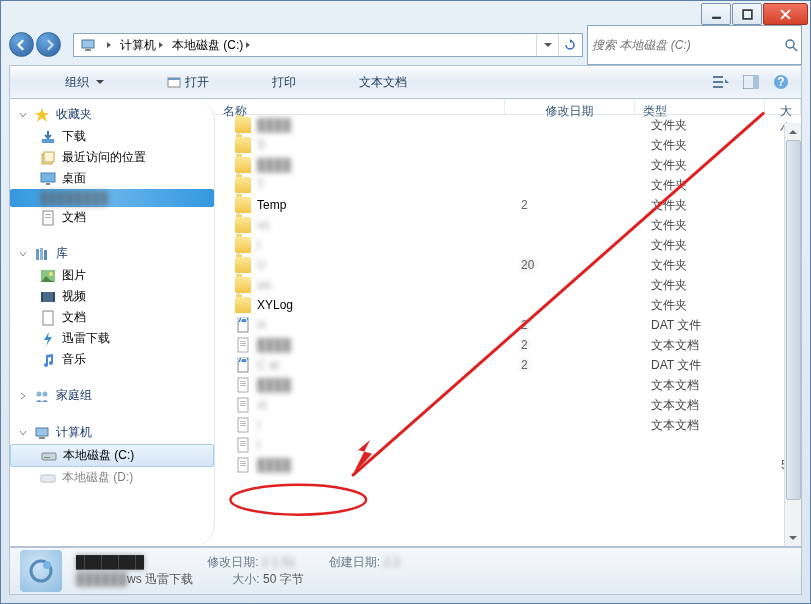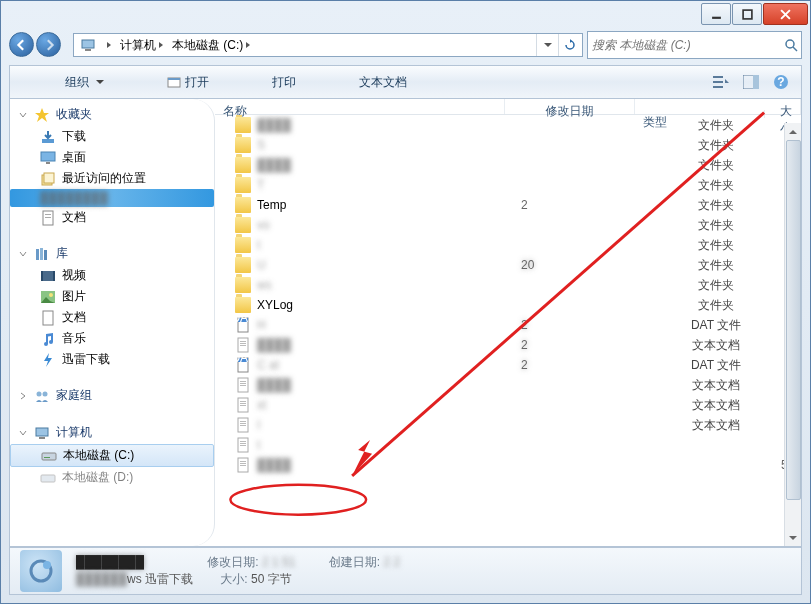--- a/index.html
+++ b/index.html
@@ -18,21 +18,21 @@
 .navcircle { width:25px; height:25px; border-radius:50%; background:radial-gradient(circle at 35% 30%, #6aa8e4, #2a5f9c); border:1px solid #3a6a9a; position:absolute; top:1px; display:flex; align-items:center; justify-content:center;}
 .navcircle.back{left:0;}
 .navcircle.fwd{left:27px;}
 .navcircle svg{width:12px;height:12px;fill:#fff;}
 .addressbar { flex:1; height:24px; background:#fff; border:1px solid #8ca7c2; display:flex; align-items:center; padding:0 2px; }
 .addressbar .pc-icon{width:16px;height:16px;margin:0 4px;}
 .crumb { padding:0 4px; display:flex; align-items:center; height:100%; }
 .crumb .sep{width:6px;height:6px;margin-left:2px;}
 .addr-right{margin-left:auto; display:flex; }
 .addr-btn{width:22px;height:22px;border-left:1px solid #d4dce4;display:flex;align-items:center;justify-content:center;}
-.searchbox { width:215px; height:28px; background:#fff; border:1px solid #8ca7c2; display:flex; align-items:center;}
+.searchbox { width:215px; height:40px; background:#fff; border:1px solid #8ca7c2; display:flex; align-items:center;}
 .searchbox input{border:none;flex:1;padding:0 4px;color:#888;font-style:italic;outline:none;}
 .searchbox .sicon{width:20px;display:flex;align-items:center;justify-content:center;}
 
 
 .toolbar { height:34px; margin:4px 8px 0; background:linear-gradient(to bottom,#fafcfe,#e4ecf5,#f0f5fa); border:1px solid #b4c4d6; display:flex; align-items:center; padding:0 6px; }
 .tbtn { padding:4px 8px; margin-right:6px; display:flex; align-items:center; gap:4px; color:#1a3a5a;margin-left:41px;}
 .tbtn.drop::after{content:"";border:4px solid transparent;border-top-color:#444;margin-left:3px;margin-top:3px;}
 .tb-right{margin-left:auto;display:flex;gap:2px;}
 .tb-iconbtn{width:28px;height:24px;border:1px solid transparent;display:flex;align-items:center;justify-content:center;}
 
@@ -46,29 +46,29 @@
 .sb-item .ico{width:16px;height:16px;flex-shrink:0;}
 .sb-item.sel{background:linear-gradient(to bottom,#eaf3fc,#d4e6f8);border:1px solid #a8ceef;border-radius:2px;}
 .sb-item.selblue{background:linear-gradient(to right,#3398e0,#66b4ea,#3398e0);color:#fff;border-radius:2px;}
 
 
 .content { flex:1; display:flex; flex-direction:column; position:relative;}
 .colhead { height:16px; display:flex; border-bottom:1px solid #e0e6ec; }
 .colhead .col{padding:4px 8px;border-right:1px solid #e8edf2;color:#3a5878;}
 .colhead .c-name{flex:0 0 290px;}
 .colhead .c-date{flex:0 0 130px;text-align:center;}
-.colhead .c-type{flex:0 0 130px;margin-top:11px;}
+.colhead .c-type{flex:0 0 130px;}
 .colhead .c-size{flex:1;text-align:right;}
 
 .filelist { flex:1; overflow:hidden; position:relative;}
 .row { display:flex; align-items:center; height:20px; padding-left:20px;}
 .row .fico{width:16px;height:16px;margin-right:6px;flex-shrink:0;}
 .row .fname{flex:0 0 264px;}
 .row .fdate{flex:0 0 130px;color:#666;}
-.row .ftype{flex:0 0 130px;color:#444;text-align:center;}
+.row .ftype{flex:0 0 130px;color:#444;}
 .row .fsize{color:#666;}
 .row.selected{background:linear-gradient(to bottom,#e2effb,#cfe4f7);border:1px solid #8fbde6;border-radius:2px;}
 .blur{color:transparent;text-shadow:0 0 5px rgba(100,100,100,0.6);}
 
 
 .folder-ico{background:linear-gradient(to bottom,#fce89a,#f2c646);border-radius:1px;position:relative;}
 .folder-ico::before{content:"";position:absolute;top:-3px;left:1px;width:6px;height:3px;background:#f4d678;border-radius:1px 1px 0 0;}
 
 
 .annot{position:absolute;inset:0;pointer-events:none;z-index:50;}
@@ -219,31 +219,31 @@
           </div>
         <div class="sb-item">
             <svg class="ico" viewBox="0 0 16 16">
               <rect x="2" y="10" width="12" height="4" fill="#5a9ad4"></rect>
               <path d="M8 2 L8 9 M5 6 L8 9 L11 6" stroke="#3a7ab4" stroke-width="2" fill="none"></path>
             </svg>
             <span>下载</span>
           </div>
         <div class="sb-item">
             <svg class="ico" viewBox="0 0 16 16">
+              <rect x="2" y="4" width="10" height="10" fill="#f4e4a4" stroke="#caa850"></rect>
+              <rect x="4" y="2" width="10" height="10" fill="#fcf4d4" stroke="#caa850"></rect>
+            </svg>
+            <span>最近访问的位置</span>
+          </div>
+        <div class="sb-item">
+            <svg class="ico" viewBox="0 0 16 16">
               <rect x="1" y="2" width="14" height="9" fill="#7ab4e4" stroke="#4a84b4"></rect>
               <rect x="6" y="12" width="4" height="2" fill="#888"></rect>
             </svg>
             <span>桌面</span>
-          </div>
-        <div class="sb-item">
-            <svg class="ico" viewBox="0 0 16 16">
-              <rect x="2" y="4" width="10" height="10" fill="#f4e4a4" stroke="#caa850"></rect>
-              <rect x="4" y="2" width="10" height="10" fill="#fcf4d4" stroke="#caa850"></rect>
-            </svg>
-            <span>最近访问的位置</span>
           </div>
         <div class="sb-item selblue">
             <span class="blur">████████</span>
           </div>
         <div class="sb-item">
             <svg class="ico" viewBox="0 0 16 16">
               <rect x="3" y="1" width="10" height="14" fill="#fff" stroke="#888"></rect>
               <rect x="5" y="4" width="6" height="1" fill="#aaa"></rect>
               <rect x="5" y="7" width="6" height="1" fill="#aaa"></rect>
             </svg>
@@ -257,51 +257,51 @@
             </svg>
             <svg width="16" height="16" viewBox="0 0 16 16">
               <rect x="2" y="3" width="3" height="11" fill="#6a9ac8"></rect>
               <rect x="6" y="2" width="3" height="12" fill="#8ab4d8"></rect>
               <rect x="10" y="4" width="3" height="10" fill="#5a8ab8"></rect>
             </svg>
             <span>库</span>
           </div>
         <div class="sb-item">
             <svg class="ico" viewBox="0 0 16 16">
+              <rect x="1" y="2" width="14" height="12" fill="#8ac484"></rect>
+              <circle cx="11" cy="6" r="2" fill="#f4e47a"></circle>
+              <path d="M1 14 L6 8 L10 12 L15 14 Z" fill="#4a8a44"></path>
+            </svg>
+            <span>图片</span>
+          </div>
+        <div class="sb-item">
+            <svg class="ico" viewBox="0 0 16 16">
               <rect x="1" y="3" width="14" height="10" fill="#4a6a8a"></rect>
               <rect x="1" y="3" width="2" height="10" fill="#2a4a6a"></rect>
               <rect x="13" y="3" width="2" height="10" fill="#2a4a6a"></rect>
             </svg>
             <span>视频</span>
           </div>
         <div class="sb-item">
             <svg class="ico" viewBox="0 0 16 16">
-              <rect x="1" y="2" width="14" height="12" fill="#8ac484"></rect>
-              <circle cx="11" cy="6" r="2" fill="#f4e47a"></circle>
-              <path d="M1 14 L6 8 L10 12 L15 14 Z" fill="#4a8a44"></path>
-            </svg>
-            <span>图片</span>
-          </div>
-        <div class="sb-item">
-            <svg class="ico" viewBox="0 0 16 16">
               <rect x="3" y="1" width="10" height="14" fill="#fff" stroke="#888"></rect>
             </svg>
             <span>文档</span>
           </div>
         <div class="sb-item">
             <svg class="ico" viewBox="0 0 16 16">
+              <path d="M9 1 L4 9 L8 9 L6 15 L12 6 L8 6 Z" fill="#3a8ad4"></path>
+            </svg>
+            <span>迅雷下载</span>
+          </div>
+        <div class="sb-item">
+            <svg class="ico" viewBox="0 0 16 16">
               <path d="M6 3 L13 2 L13 11 A2 2 0 1 1 11 9 L11 5 L8 5.5 L8 13 A2 2 0 1 1 6 11 Z" fill="#4a8ad4"></path>
             </svg>
             <span>音乐</span>
-          </div>
-        <div class="sb-item">
-            <svg class="ico" viewBox="0 0 16 16">
-              <path d="M9 1 L4 9 L8 9 L6 15 L12 6 L8 6 Z" fill="#3a8ad4"></path>
-            </svg>
-            <span>迅雷下载</span>
           </div>
       </div>
       <div class="sb-group">
         <div class="sb-head">
             <svg class="exp" viewBox="0 0 10 10">
               <path d="M3 2 L7 5 L3 8" fill="none" stroke="#888"></path>
             </svg>
             <svg width="16" height="16" viewBox="0 0 16 16">
               <circle cx="5" cy="6" r="2.5" fill="#8ab4d8"></circle>
               <circle cx="11" cy="6" r="2.5" fill="#8ab4d8"></circle>
@@ -538,18 +538,18 @@
           <circle cx="14" cy="14" r="10" fill="none" stroke="#5a8ab8" stroke-width="3"></circle>
           <circle cx="20" cy="8" r="4" fill="#7ab4e4"></circle>
         </svg>
       </div>
     <div class="meta">
       <div><span class="mname blur">████████</span>
         <span class="kv" style="margin-left:60px"><span class="k">修改日期:</span> <span class="blur">2          1   51</span></span>
         <span class="kv"><span class="k">创建日期:</span> <span class="blur">2                    2</span></span>
       </div>
       <div><span class="blur">██████</span><span>ws 迅雷下载</span>
-        <span class="kv" style="margin-left:24px"><span class="k">大小:</span> <span>50 字节</span></span>
+        <span class="kv" style="margin-left:36px"><span class="k">大小:</span> <span>50 字节</span></span>
       </div>
     </div>
   </div>
 
 </div>
 
 </body></html>

